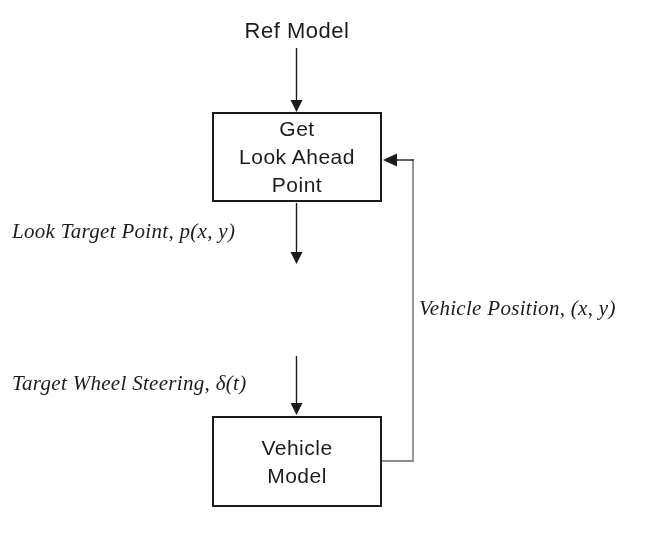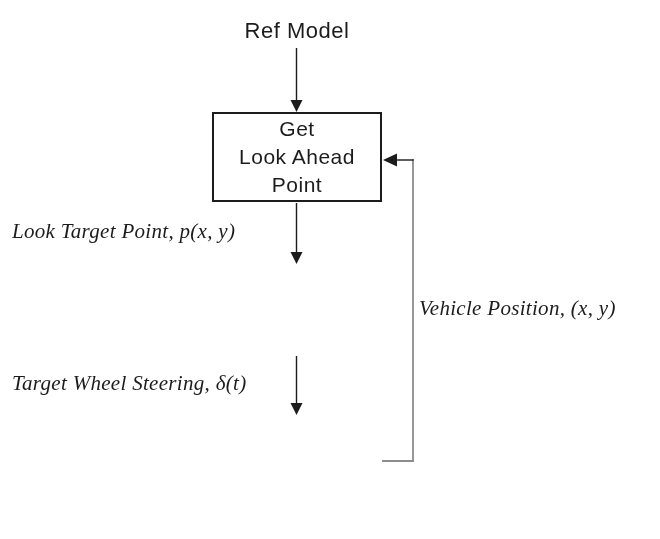--- a/index.html
+++ b/index.html
@@ -106,20 +106,22 @@
       <line class="conn-line" x1="413.7" y1="160" x2="395" y2="160"></line>
       <polygon class="conn-head" points="397,153.5 397,166.5 383,160"></polygon>
     </g>
   </svg>
 
   <div class="node node-1">Get
 Look Ahead
 Point</div>
 
 
+  <div class="node node-3">Vehicle
+Model</div>
 
   <div class="math-label label-look-ahead">Look Target Point, p(x, y)</div>
 
   <div class="math-label label-steering">Target Wheel Steering, δ(t)</div>
 
   <div class="math-label label-position">Vehicle Position, (x, y)</div>
 
 </div>
 
 </body></html>

